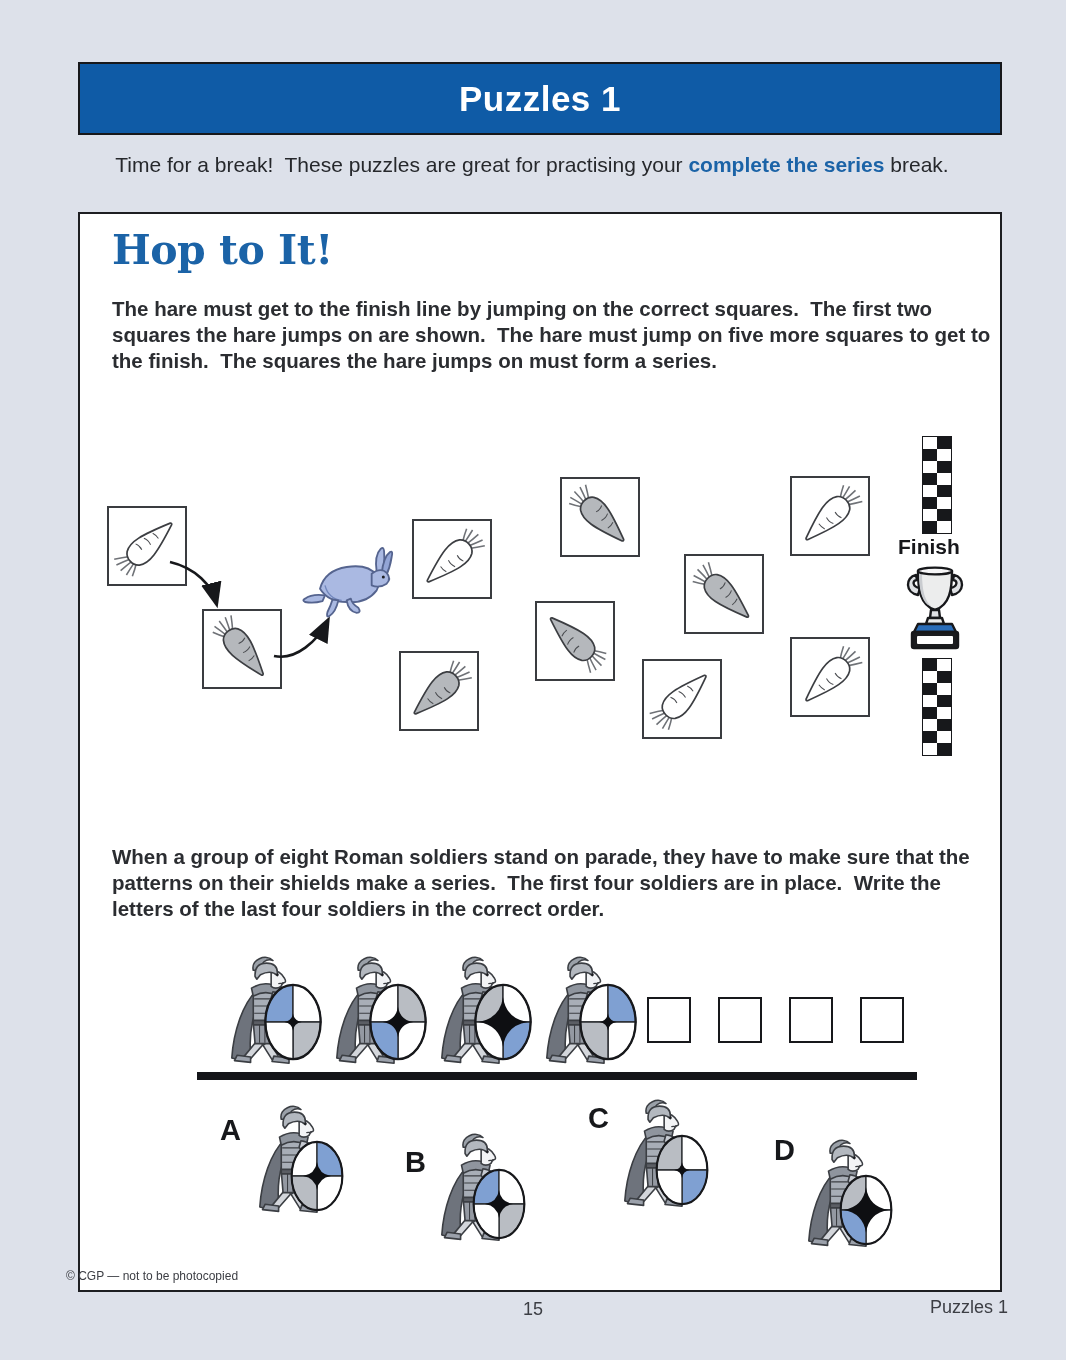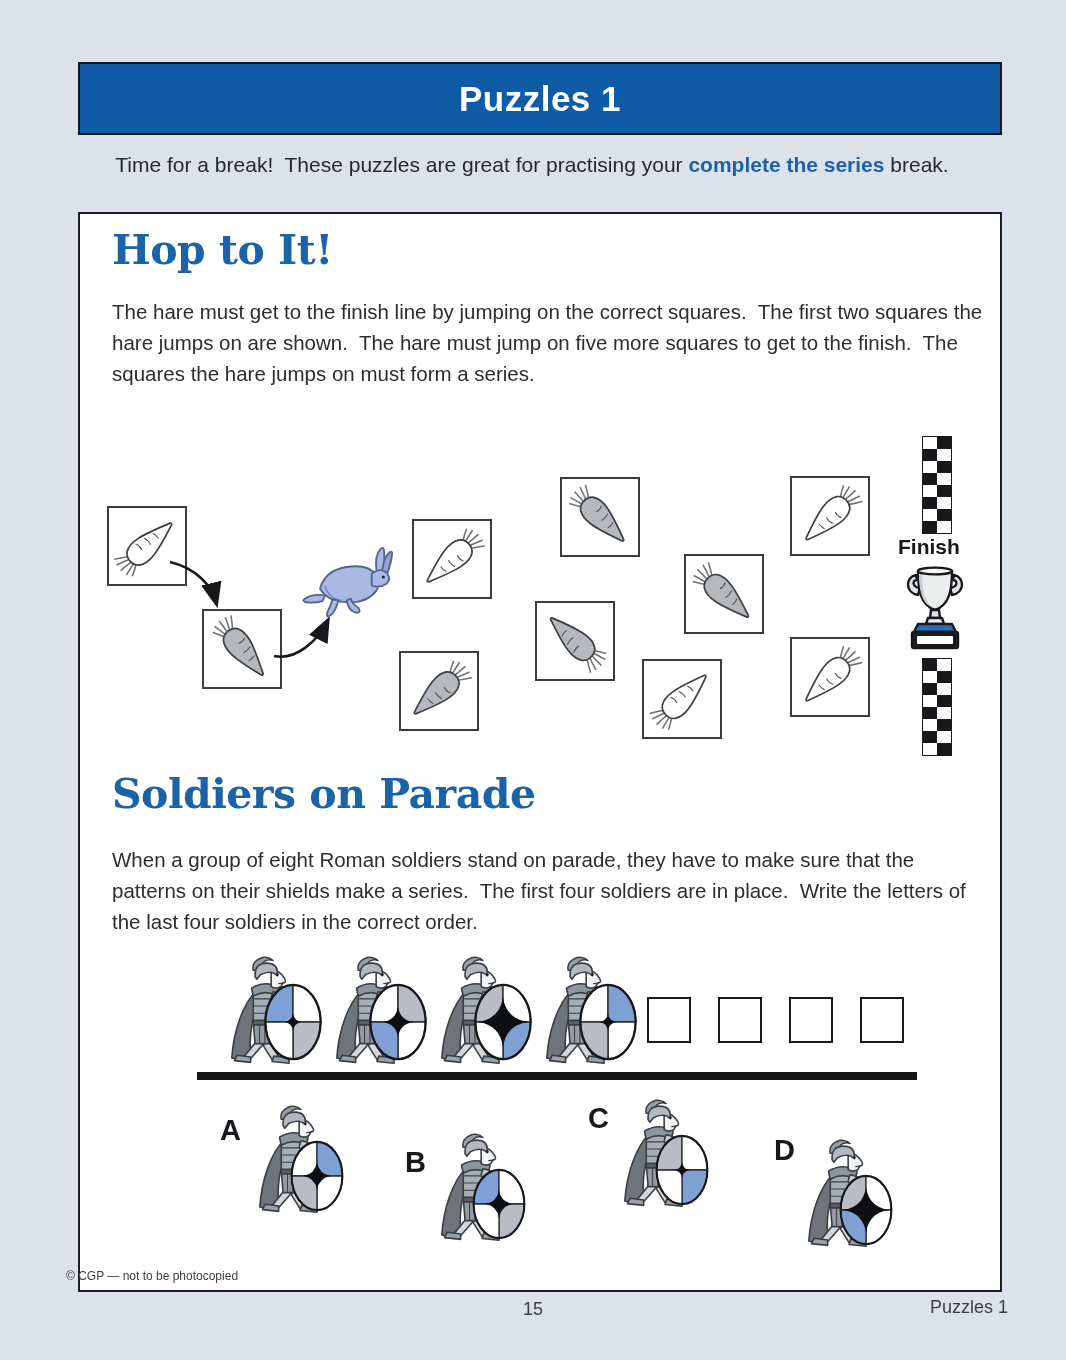--- a/index.html
+++ b/index.html
@@ -7,21 +7,21 @@
   .abs{position:absolute;}
   
   .header-bar{left:78px;top:62px;width:924px;height:73px;background:#0f5ba6;border:2px solid #17181b;display:flex;align-items:center;justify-content:center;box-sizing:border-box;}
   .header-title{color:#ffffff;font-size:35px;font-weight:bold;letter-spacing:.5px;}
   .intro{left:70px;top:153px;width:924px;text-align:center;font-size:21px;color:#26282c;}
   .intro b{color:#1b63a7;}
   
   .content-box{left:78px;top:212px;width:924px;height:1080px;background:#ffffff;border:2.5px solid #1d1e22;box-sizing:border-box;}
   .section-title{font-family:"DejaVu Serif",serif;font-weight:bold;font-size:41px;color:#1b63a7;letter-spacing:-.5px;white-space:nowrap;}
   .hop-title{left:32px;top:12px;}
-  .body-text{font-size:20.5px;line-height:31px;color:#2b2d31;}
+  .body-text{font-size:20.5px;line-height:26px;color:#2b2d31;font-weight:bold;}
   .hop-body{left:32px;top:82px;width:890px;}
   .hop-instruction{left:32px;top:186px;width:890px;}
   .soldiers-title{left:32px;top:556px;}
   .soldiers-body{left:32px;top:630px;width:880px;}
   
   .puzzle{left:0;top:220px;width:924px;height:345px;}
   .carrot-square{position:absolute;width:80px;height:80px;box-sizing:border-box;border:2px solid #3a3c40;background:#fff;}
   .carrot{position:absolute;left:1px;top:21px;width:74px;height:34px;transform-origin:center;}
   .arrows{position:absolute;left:0;top:0;width:924px;height:345px;pointer-events:none;}
   .hare{left:220px;top:110px;width:100px;height:86px;}
@@ -271,21 +271,20 @@
         <path d="M27,45 L35,45 L36,53 L26,53 Z" fill="#dfe1e4"></path>
         <path d="M24,53 L38,53 L40,59 L22,59 Z" fill="#eceded"></path>
         <path d="M14,59 L48,59 L52,67 L10,67 Z" fill="#2a6db8"></path>
         <rect x="8" y="67" width="46" height="16" rx="2" fill="#1b1c1f"></rect>
         <rect x="13" y="71" width="36" height="8" rx="1" fill="#ffffff" stroke="none"></rect>
       </g>
     </svg>
     <div class="abs checker checker-bottom"></div>
   </div>
 
-  <div class="abs section-title soldiers-title">Soldiers on Parade</div>
   <div class="abs body-text soldiers-body">When a group of eight Roman soldiers stand on parade, they have to make sure that the patterns on their shields make a series.&nbsp; The first four soldiers are in place.&nbsp; Write the letters of the last four soldiers in the correct order.</div>
 
   <div class="figures">
       <svg class="soldier" viewBox="0 0 100 132" style="left: 137px; top: 742px; width: 94px; height: 118px;">
         <use href="#soldier-sym"></use>
       </svg>
       <svg class="shield" viewBox="0 0 64 84" style="left: 181px; top: 768px; width: 64px; height: 80px;">
   <g stroke="#2a2c30" stroke-width="1.5">
     <path class="q-tl" d="M32,42 L32,3 A29,39 0 0 0 3,42 Z" fill="#7fa0d2"></path>
     <path class="q-tr" d="M32,42 L32,3 A29,39 0 0 1 61,42 Z" fill="#ffffff"></path>

